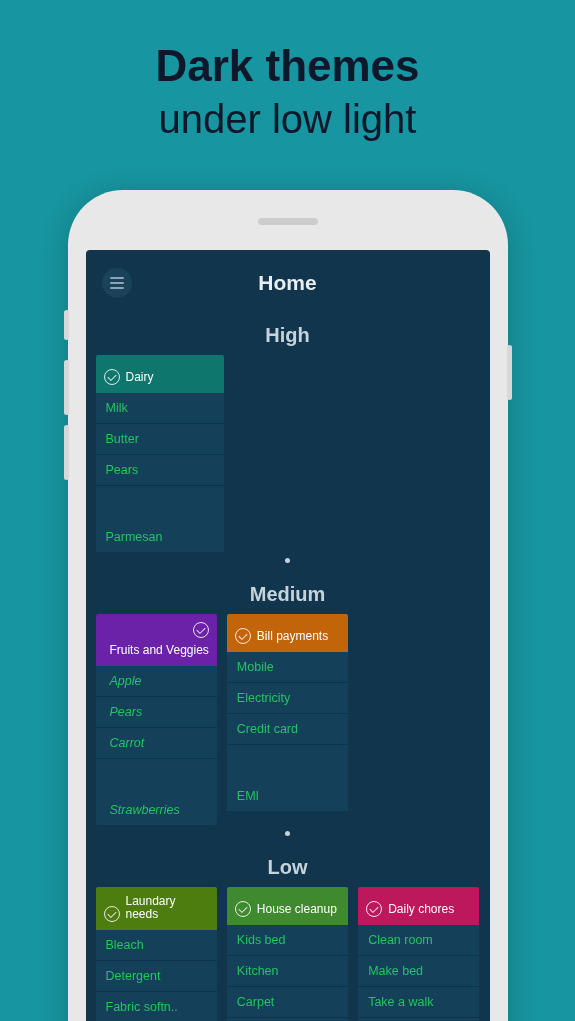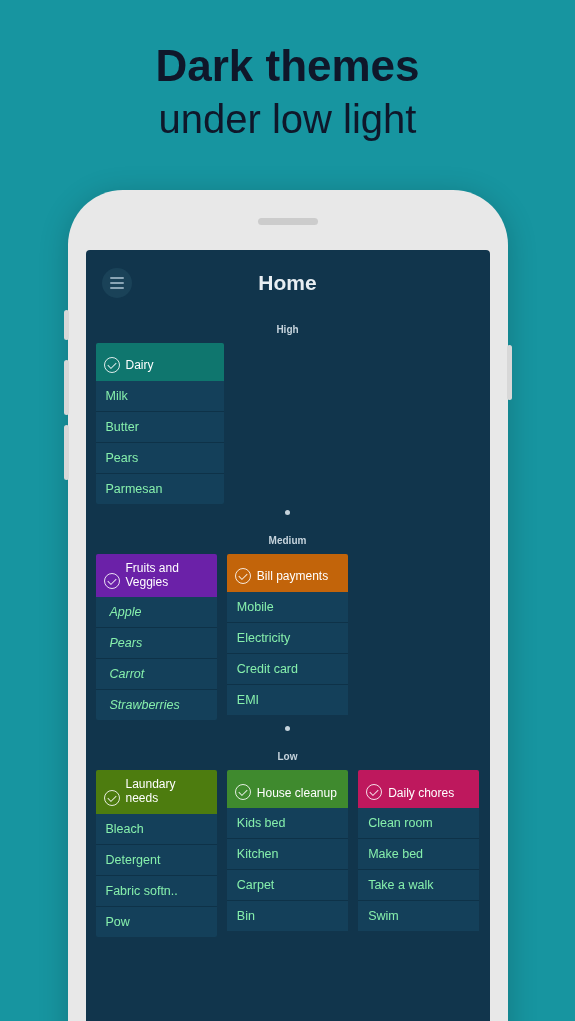--- a/index.html
+++ b/index.html
@@ -86,21 +86,21 @@
       color: #e8eef2;
       font-size: 21px;
       font-weight: 600;
       position: absolute;
       left: 50%;
       transform: translateX(-50%);
     }
     .section-label {
       text-align: center;
       color: #c5d3dc;
-      font-size: 10px;
+      font-size: 20px;
       font-weight: 600;
       padding: 12px 0 8px;
     }
     .dot {
       width: 5px;
       height: 5px;
       background: #c5d3dc;
       border-radius: 50%;
       margin: 6px auto;
     }
@@ -145,29 +145,29 @@
     .card-title {
       color: white;
       font-size: 12px;
       font-weight: 500;
       line-height: 1.15;
     }
     .card-items {
       background: #14405a;
     }
     .card-item {
-      color: #86efac;
+      color: #22c55e;
       font-size: 12.5px;
       padding: 8px 10px;
       border-bottom: 1px solid #0e3248;
     }
-    .card-item:last-child { border-bottom: none; }
+    .card-item:last-child { border-bottom: none; margin-top: 36px; }
     .card-item.italic { font-style: italic; padding-left: 14px; }
     .hdr-teal { background: #0f766e; }
-    .hdr-purple { background: #6b21a8; }
+    .hdr-purple { background: #6b21a8; flex-direction: column; }
     .hdr-orange { background: #c2640a; }
     .hdr-olive { background: #4d7c0f; }
     .hdr-green { background: #3f8a2e; }
     .hdr-pink { background: #be185d; }
     .section-high { padding-top: 4px; }
     .section-medium { padding-top: 2px; }
     .section-low { padding-top: 2px; }
   </style>
 </head>
 <body>

